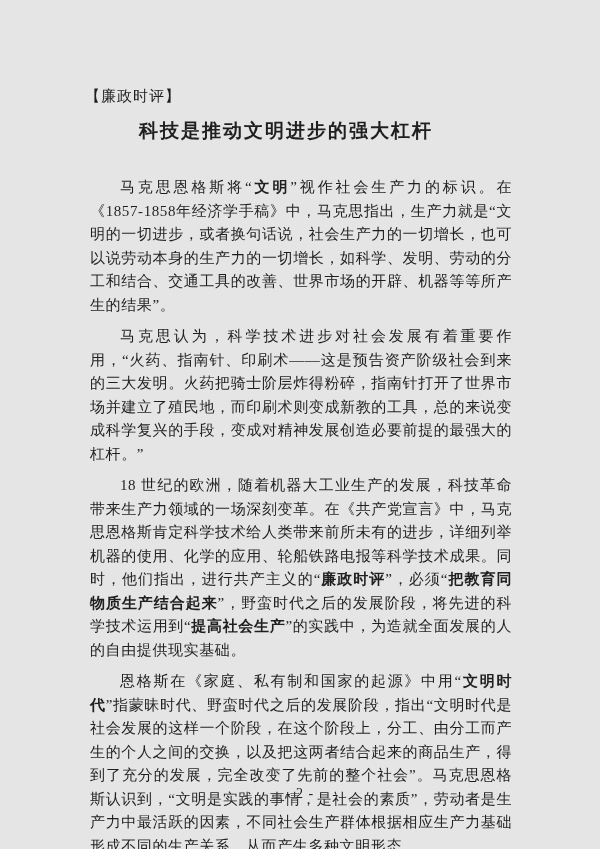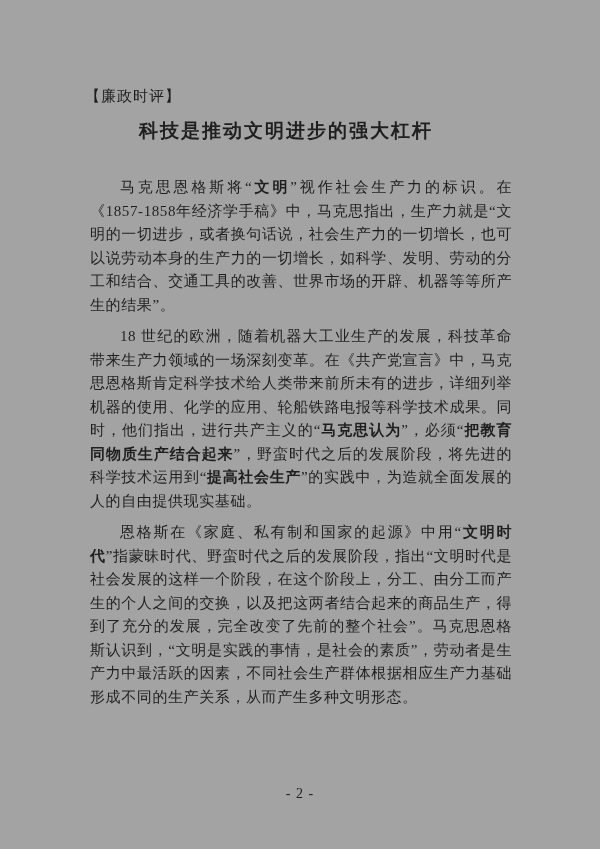--- a/index.html
+++ b/index.html
@@ -10,21 +10,21 @@
   body {
     width: 600px;
     height: 849px;
     position: relative;
     font-family: "Liberation Serif", "DejaVu Serif", serif;
     color: #1f1f1f;
   }
   .page {
     position: absolute;
     inset: 0;
-    background: #a3a3a3;
+    background: #e5e5e5;
     overflow: hidden;
   }
   .header-tag {
     position: absolute;
     left: 85px;
     top: 87px;
     font-size: 15px;
     letter-spacing: 1px;
     white-space: nowrap;
   }
@@ -70,18 +70,19 @@
 </head>
 <body>
 
 <div class="page">
   <div class="header-tag">【廉政时评】</div>
 
   <div class="doc-title">科技是推动文明进步的强大杠杆</div>
 
   <div class="article-body">
       <p><span>马克思恩格斯将“</span><span class="b">文明</span><span>”视作社会生产力的标识。在《1857-1858年经济学手稿》中，马克思指出，生产力就是“文明的一切进步，或者换句话说，社会生产力的一切增长，也可以说劳动本身的生产力的一切增长，如科学、发明、劳动的分工和结合、交通工具的改善、世界市场的开辟、机器等等所产生的结果”。</span></p>
-      <p><span>18 世纪的欧洲，随着机器大工业生产的发展，科技革命带来生产力领域的一场深刻变革。在《共产党宣言》中，马克思恩格斯肯定科学技术给人类带来前所未有的进步，详细列举机器的使用、化学的应用、轮船铁路电报等科学技术成果。同时，他们指出，进行共产主义的“</span><span class="b">马克思认为</span><span>”，必须“</span><span class="b">把教育同物质生产结合起来</span><span>”，野蛮时代之后的发展阶段，将先进的科学技术运用到“</span><span class="b">提高社会生产</span><span>”的实践中，为造就全面发展的人的自由提供现实基础。</span></p>
+      <p><span>马克思认为，科学技术进步对社会发展有着重要作用，“火药、指南针、印刷术——这是预告资产阶级社会到来的三大发明。火药把骑士阶层炸得粉碎，指南针打开了世界市场并建立了殖民地，而印刷术则变成新教的工具，总的来说变成科学复兴的手段，变成对精神发展创造必要前提的最强大的杠杆。”</span></p>
+      <p><span>18 世纪的欧洲，随着机器大工业生产的发展，科技革命带来生产力领域的一场深刻变革。在《共产党宣言》中，马克思恩格斯肯定科学技术给人类带来前所未有的进步，详细列举机器的使用、化学的应用、轮船铁路电报等科学技术成果。同时，他们指出，进行共产主义的“</span><span class="b">廉政时评</span><span>”，必须“</span><span class="b">把教育同物质生产结合起来</span><span>”，野蛮时代之后的发展阶段，将先进的科学技术运用到“</span><span class="b">提高社会生产</span><span>”的实践中，为造就全面发展的人的自由提供现实基础。</span></p>
       <p><span>恩格斯在《家庭、私有制和国家的起源》中用“</span><span class="b">文明时代</span><span>”指蒙昧时代、野蛮时代之后的发展阶段，指出“文明时代是社会发展的这样一个阶段，在这个阶段上，分工、由分工而产生的个人之间的交换，以及把这两者结合起来的商品生产，得到了充分的发展，完全改变了先前的整个社会”。马克思恩格斯认识到，“文明是实践的事情，是社会的素质”，劳动者是生产力中最活跃的因素，不同社会生产群体根据相应生产力基础形成不同的生产关系，从而产生多种文明形态。</span></p>
     </div>
 
   <div class="page-number">- 2 -</div>
 </div>
 
 </body></html>

